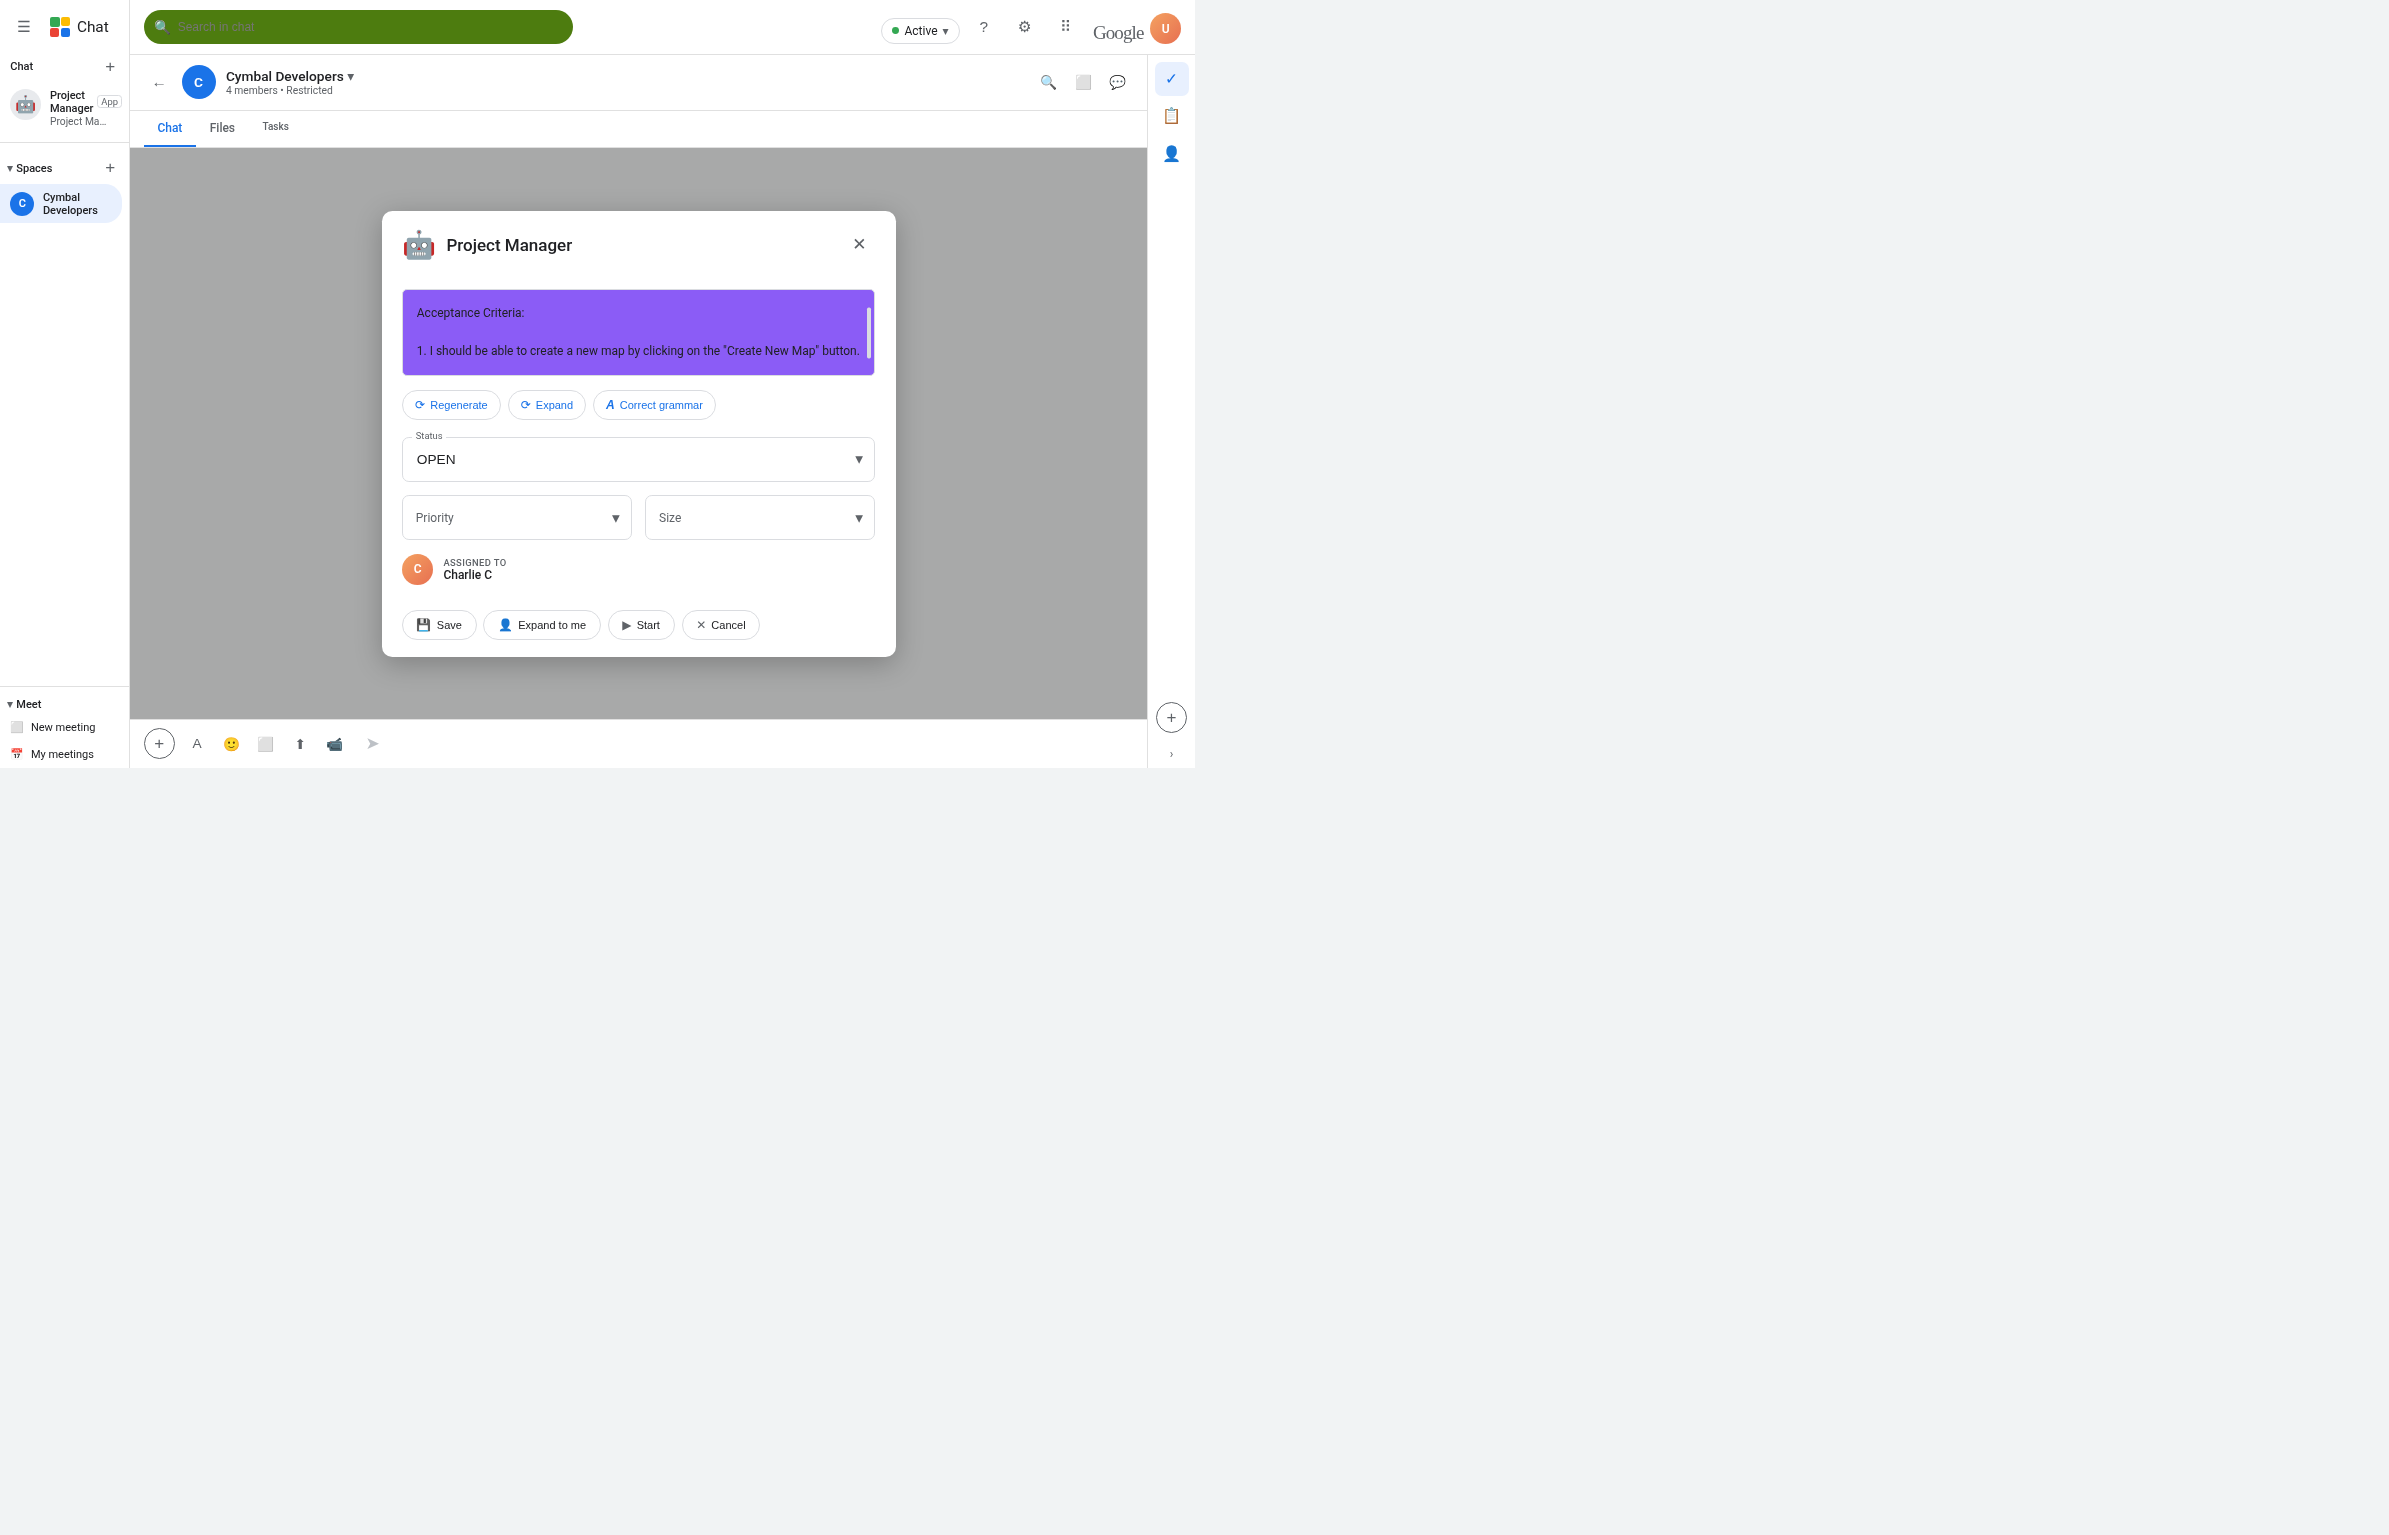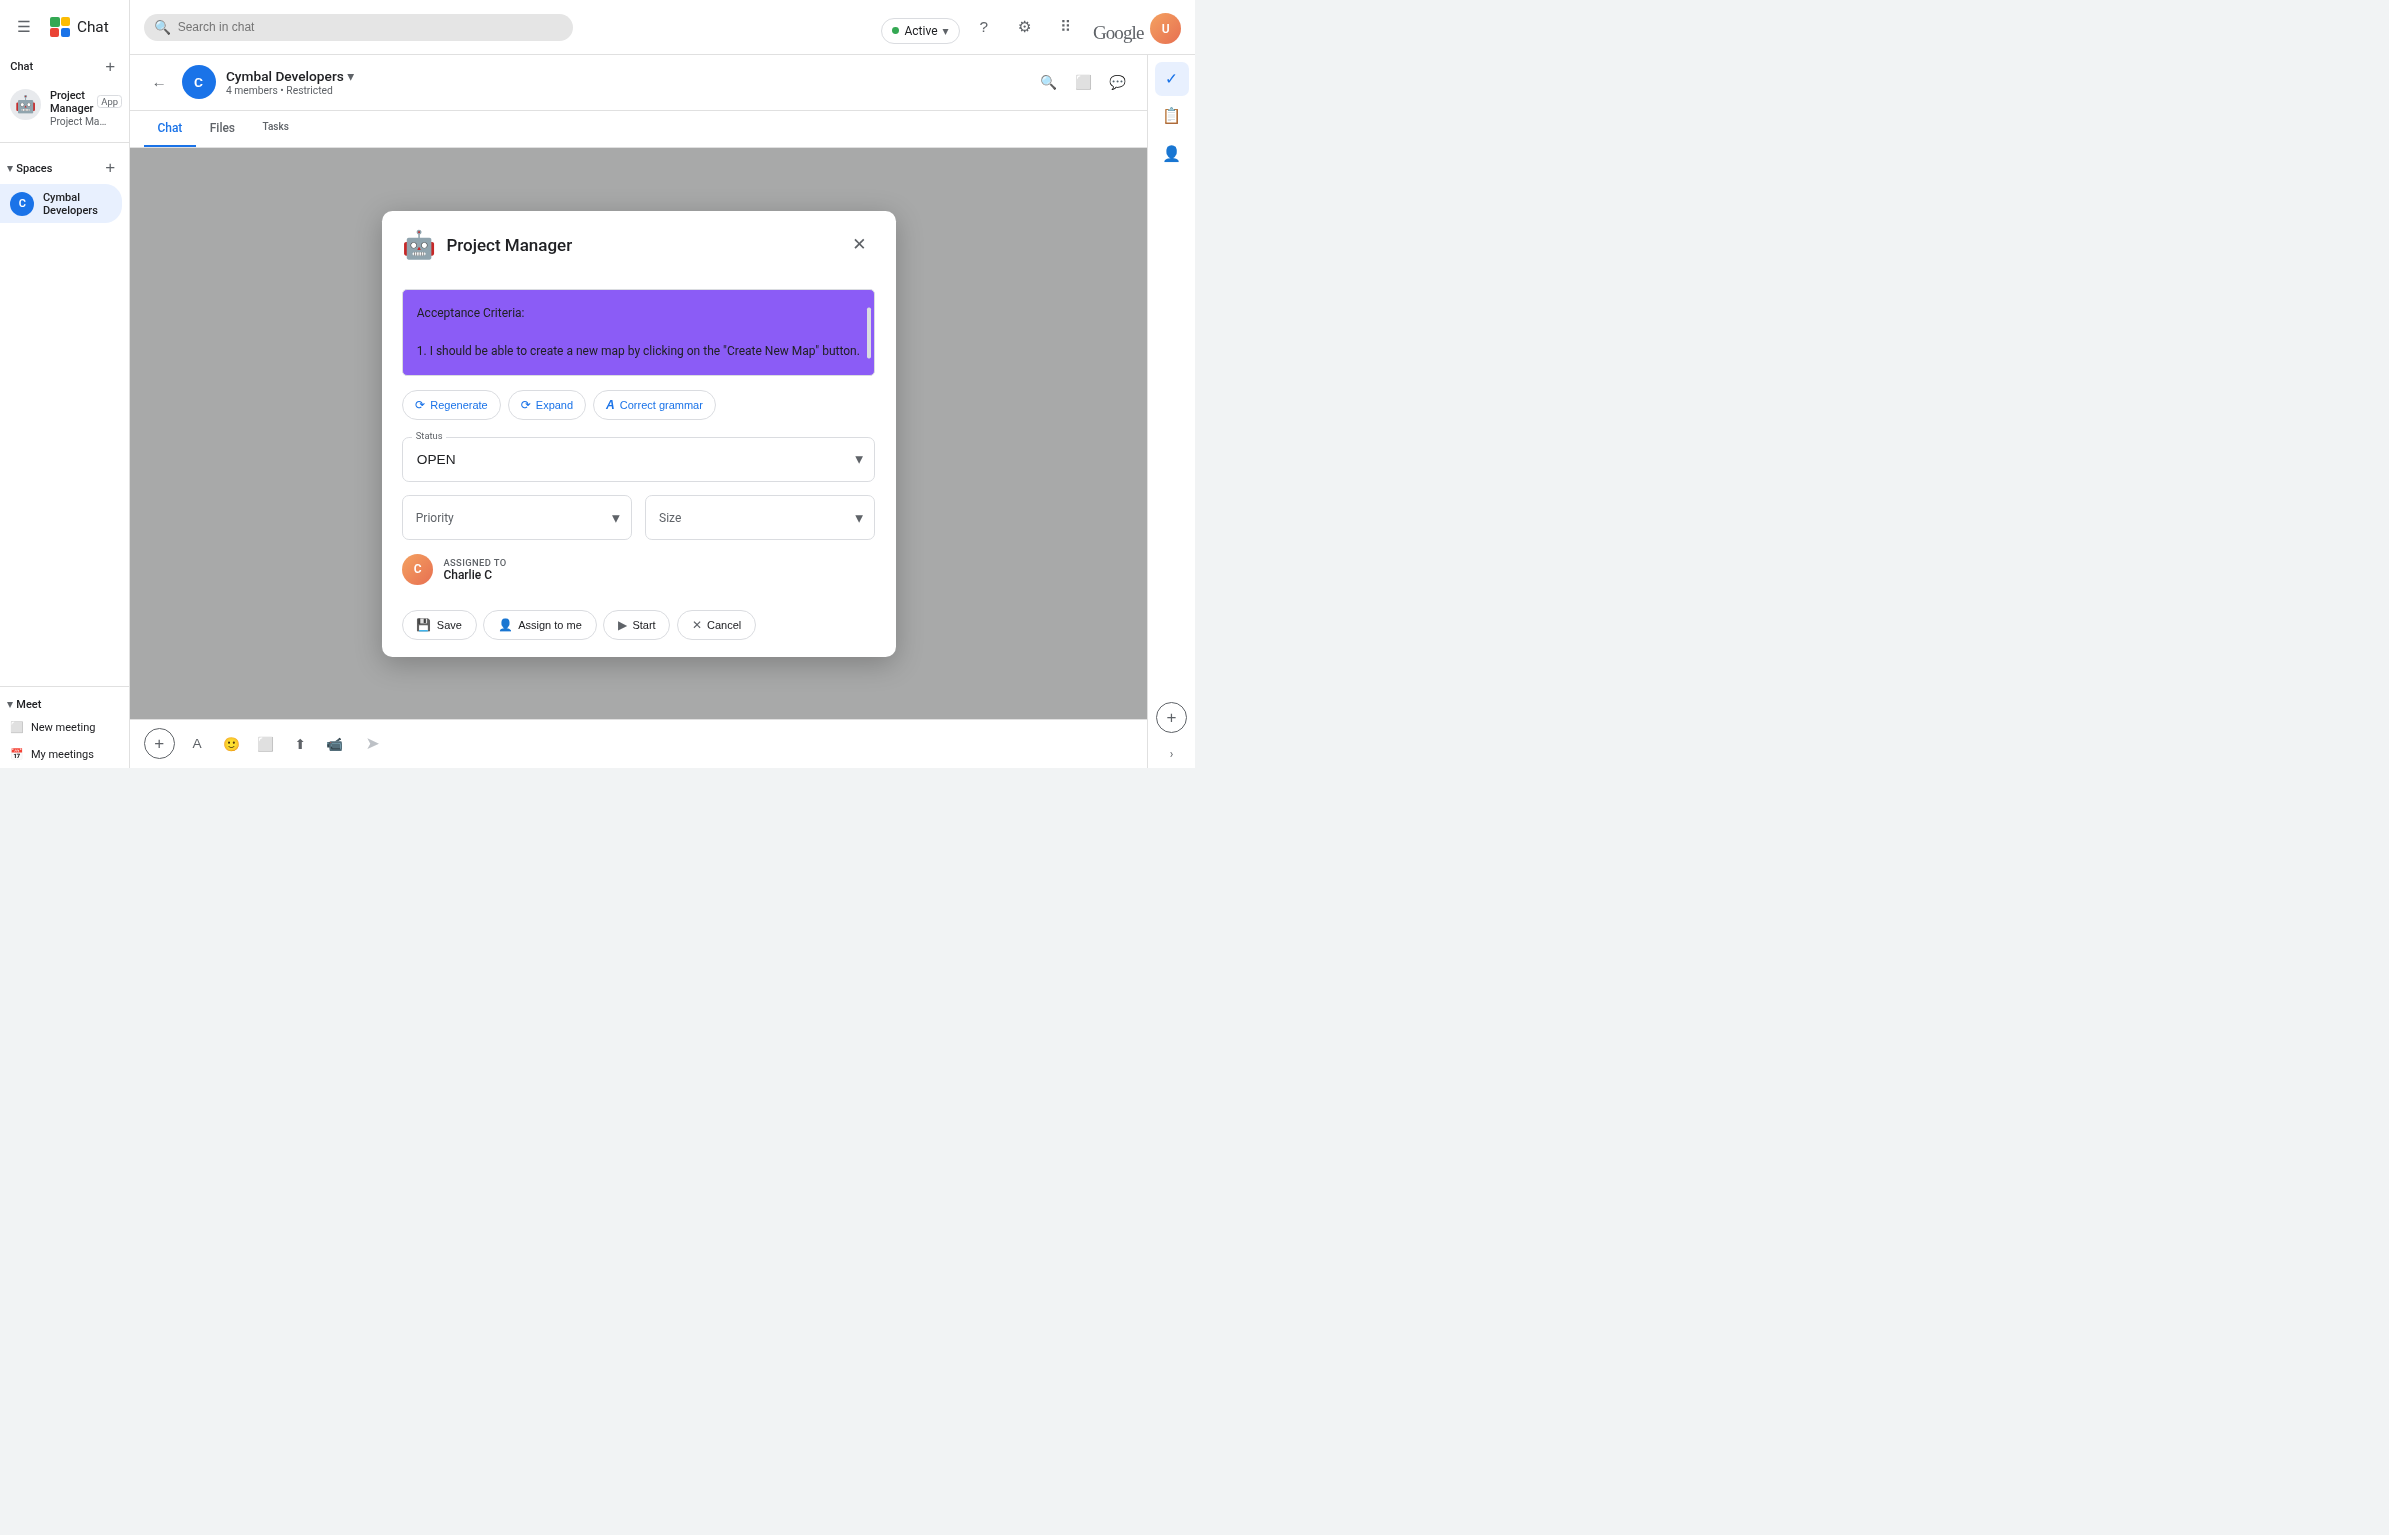--- a/index.html
+++ b/index.html
@@ -99,21 +99,21 @@
       </div>
     </div>
   </div>
 
   <div style="flex:1;display:flex;flex-direction:column;position:relative;background:#f8f9fa;">
 
     <div style="height:55px;background:#fff;display:flex;align-items:center;padding:0 13.7px;gap:6.9px;border-bottom:0.9px solid #e0e0e0;position:relative;z-index:5;">
       <div style="flex:1;display:flex;align-items:center;">
         <div class="topbar-search-wrap" style="position:relative;flex:1;max-width:429px;">
           <span style="position:absolute;left:10.3px;top:50%;transform:translateY(-50%);color:#5f6368;font-size:13.7px;">🔍</span>
-          <input style="width: 100%; height: 27px; border: none; background: #e5e5e5; border-radius: 20.6px; padding: 0px 13.7px 0px 34px; font-size: 12px; outline: none; color: rgb(32, 33, 36);" placeholder="Search in chat">
+          <input style="width: 100%; height: 34px; border: none; background: #4d7c0f; border-radius: 20.6px; padding: 0px 13.7px 0px 34px; font-size: 12px; outline: none; color: rgb(32, 33, 36);" placeholder="Search in chat">
         </div>
       </div>
       <div style="display:flex;align-items:flex-end;gap:6.9px;margin-left:auto;">
         <div style="display:flex;align-items:center;gap:5.1px;padding:5.1px 10.3px;border:0.9px solid #dadce0;border-radius:17px;cursor:pointer;font-size:12px;color:#202124;background:#fff;">
           <span style="width:6.9px;height:6.9px;border-radius:50%;background:#34a853;display:inline-block;"></span>
           <span>Active</span>
           <span style="color:#5f6368;">▾</span>
         </div>
         <button style="width:34px;height:34px;border:none;background:none;cursor:pointer;border-radius:50%;display:flex;align-items:center;justify-content:center;font-size:15.4px;color:#5f6368;">?</button>
         <button style="width:34px;height:34px;border:none;background:none;cursor:pointer;border-radius:50%;display:flex;align-items:center;justify-content:center;font-size:15.4px;color:#5f6368;">⚙</button>
@@ -234,21 +234,21 @@
                 </div>
               </div>
 
               <div style="display:flex;gap:6.9px;padding:6.9px 20.6px 17px;flex-shrink:0;">
                 <button style="display:flex;align-items:center;gap:5.1px;padding:6.9px 13.7px;border:0.9px solid #dadce0;border-radius:17px;background:#fff;cursor:pointer;font-size:11px;color:#202124;font-weight:500;">
                   <span style="font-size:12px;color:#5f6368;">💾</span>
                   <span>Save</span>
                 </button>
                 <button style="display:flex;align-items:center;gap:5.1px;padding:6.9px 13.7px;border:0.9px solid #dadce0;border-radius:17px;background:#fff;cursor:pointer;font-size:11px;color:#202124;font-weight:500;">
                   <span style="font-size:12px;color:#5f6368;">👤</span>
-                  <span>Assign to me</span>
+                  <span>Expand to me</span>
                 </button>
                 <button style="display:flex;align-items:center;gap:5.1px;padding:6.9px 13.7px;border:0.9px solid #dadce0;border-radius:17px;background:#fff;cursor:pointer;font-size:11px;color:#202124;font-weight:500;">
                   <span style="font-size:12px;color:#5f6368;">▶</span>
                   <span>Start</span>
                 </button>
                 <button style="display:flex;align-items:center;gap:5.1px;padding:6.9px 13.7px;border:0.9px solid #dadce0;border-radius:17px;background:#fff;cursor:pointer;font-size:11px;color:#202124;font-weight:500;">
                   <span style="font-size:12px;color:#5f6368;">✕</span>
                   <span>Cancel</span>
                 </button>
               </div>

